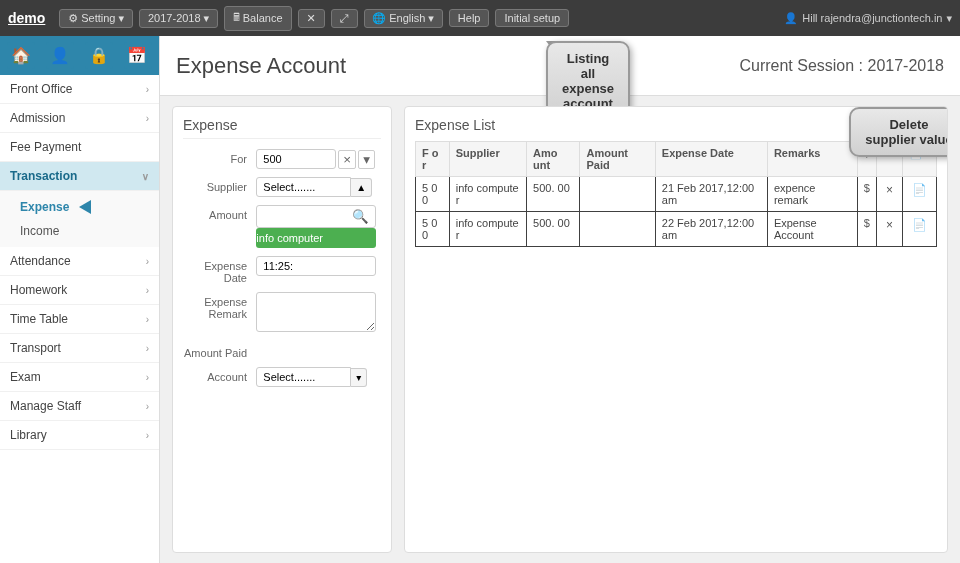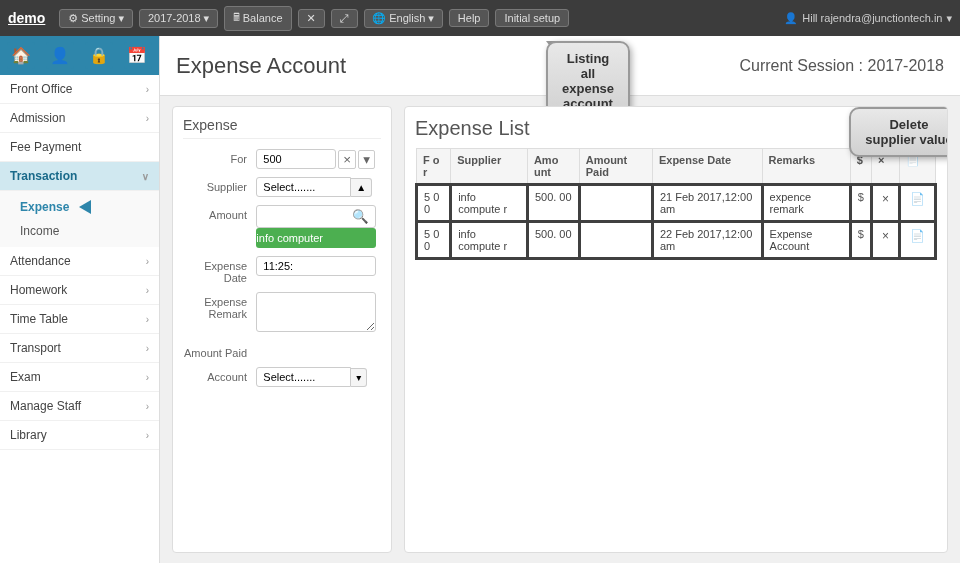--- a/index.html
+++ b/index.html
@@ -132,30 +132,30 @@
     .payment-input { border: 1px solid #ccc; border-radius: 3px; padding: 3px 4px; font-size: 11px; width: 60px; }
     .account-select { display: flex; align-items: center; gap: 0; }
     .account-input { border: 1px solid #ccc; border-radius: 3px 0 0 3px; padding: 3px 6px; font-size: 11px; width: 95px; background: #fff; }
     .account-arrow { border: 1px solid #ccc; border-left: none; border-radius: 0 3px 3px 0; background: #f5f5f5; padding: 3px 5px; cursor: pointer; font-size: 10px; }
 
     
     .expense-list-panel {
       background: #fff; border: 1px solid #ddd; border-radius: 4px;
       flex: 1; padding: 10px; overflow: hidden; display: flex; flex-direction: column;
     }
-    .list-title { font-size: 20px; color: #555; margin-bottom: 8px; }
+    .list-title { font-size: 14px; color: #555; margin-bottom: 8px; }
 
     
     .expense-table { width: 100%; border-collapse: collapse; font-size: 11px; }
     .expense-table th {
       background: #f5f5f5; border: 1px solid #ddd; padding: 5px 6px;
       text-align: left; color: #555; font-weight: bold; vertical-align: top;
     }
     .expense-table td {
-      border: 3px solid #404040; padding: 5px 6px; vertical-align: top; color: #444;
+      border: 1px solid #404040; padding: 5px 6px; vertical-align: top; color: #444;
     }
     .action-btn {
       background: none; border: none; cursor: pointer; font-size: 12px; color: #555; padding: 1px 3px;
     }
     .dollar-sign { color: #555; }
 
     
     ::-webkit-scrollbar { width: 6px; }
     ::-webkit-scrollbar-track { background: #f1f1f1; }
     ::-webkit-scrollbar-thumb { background: #bbb; border-radius: 3px; }

